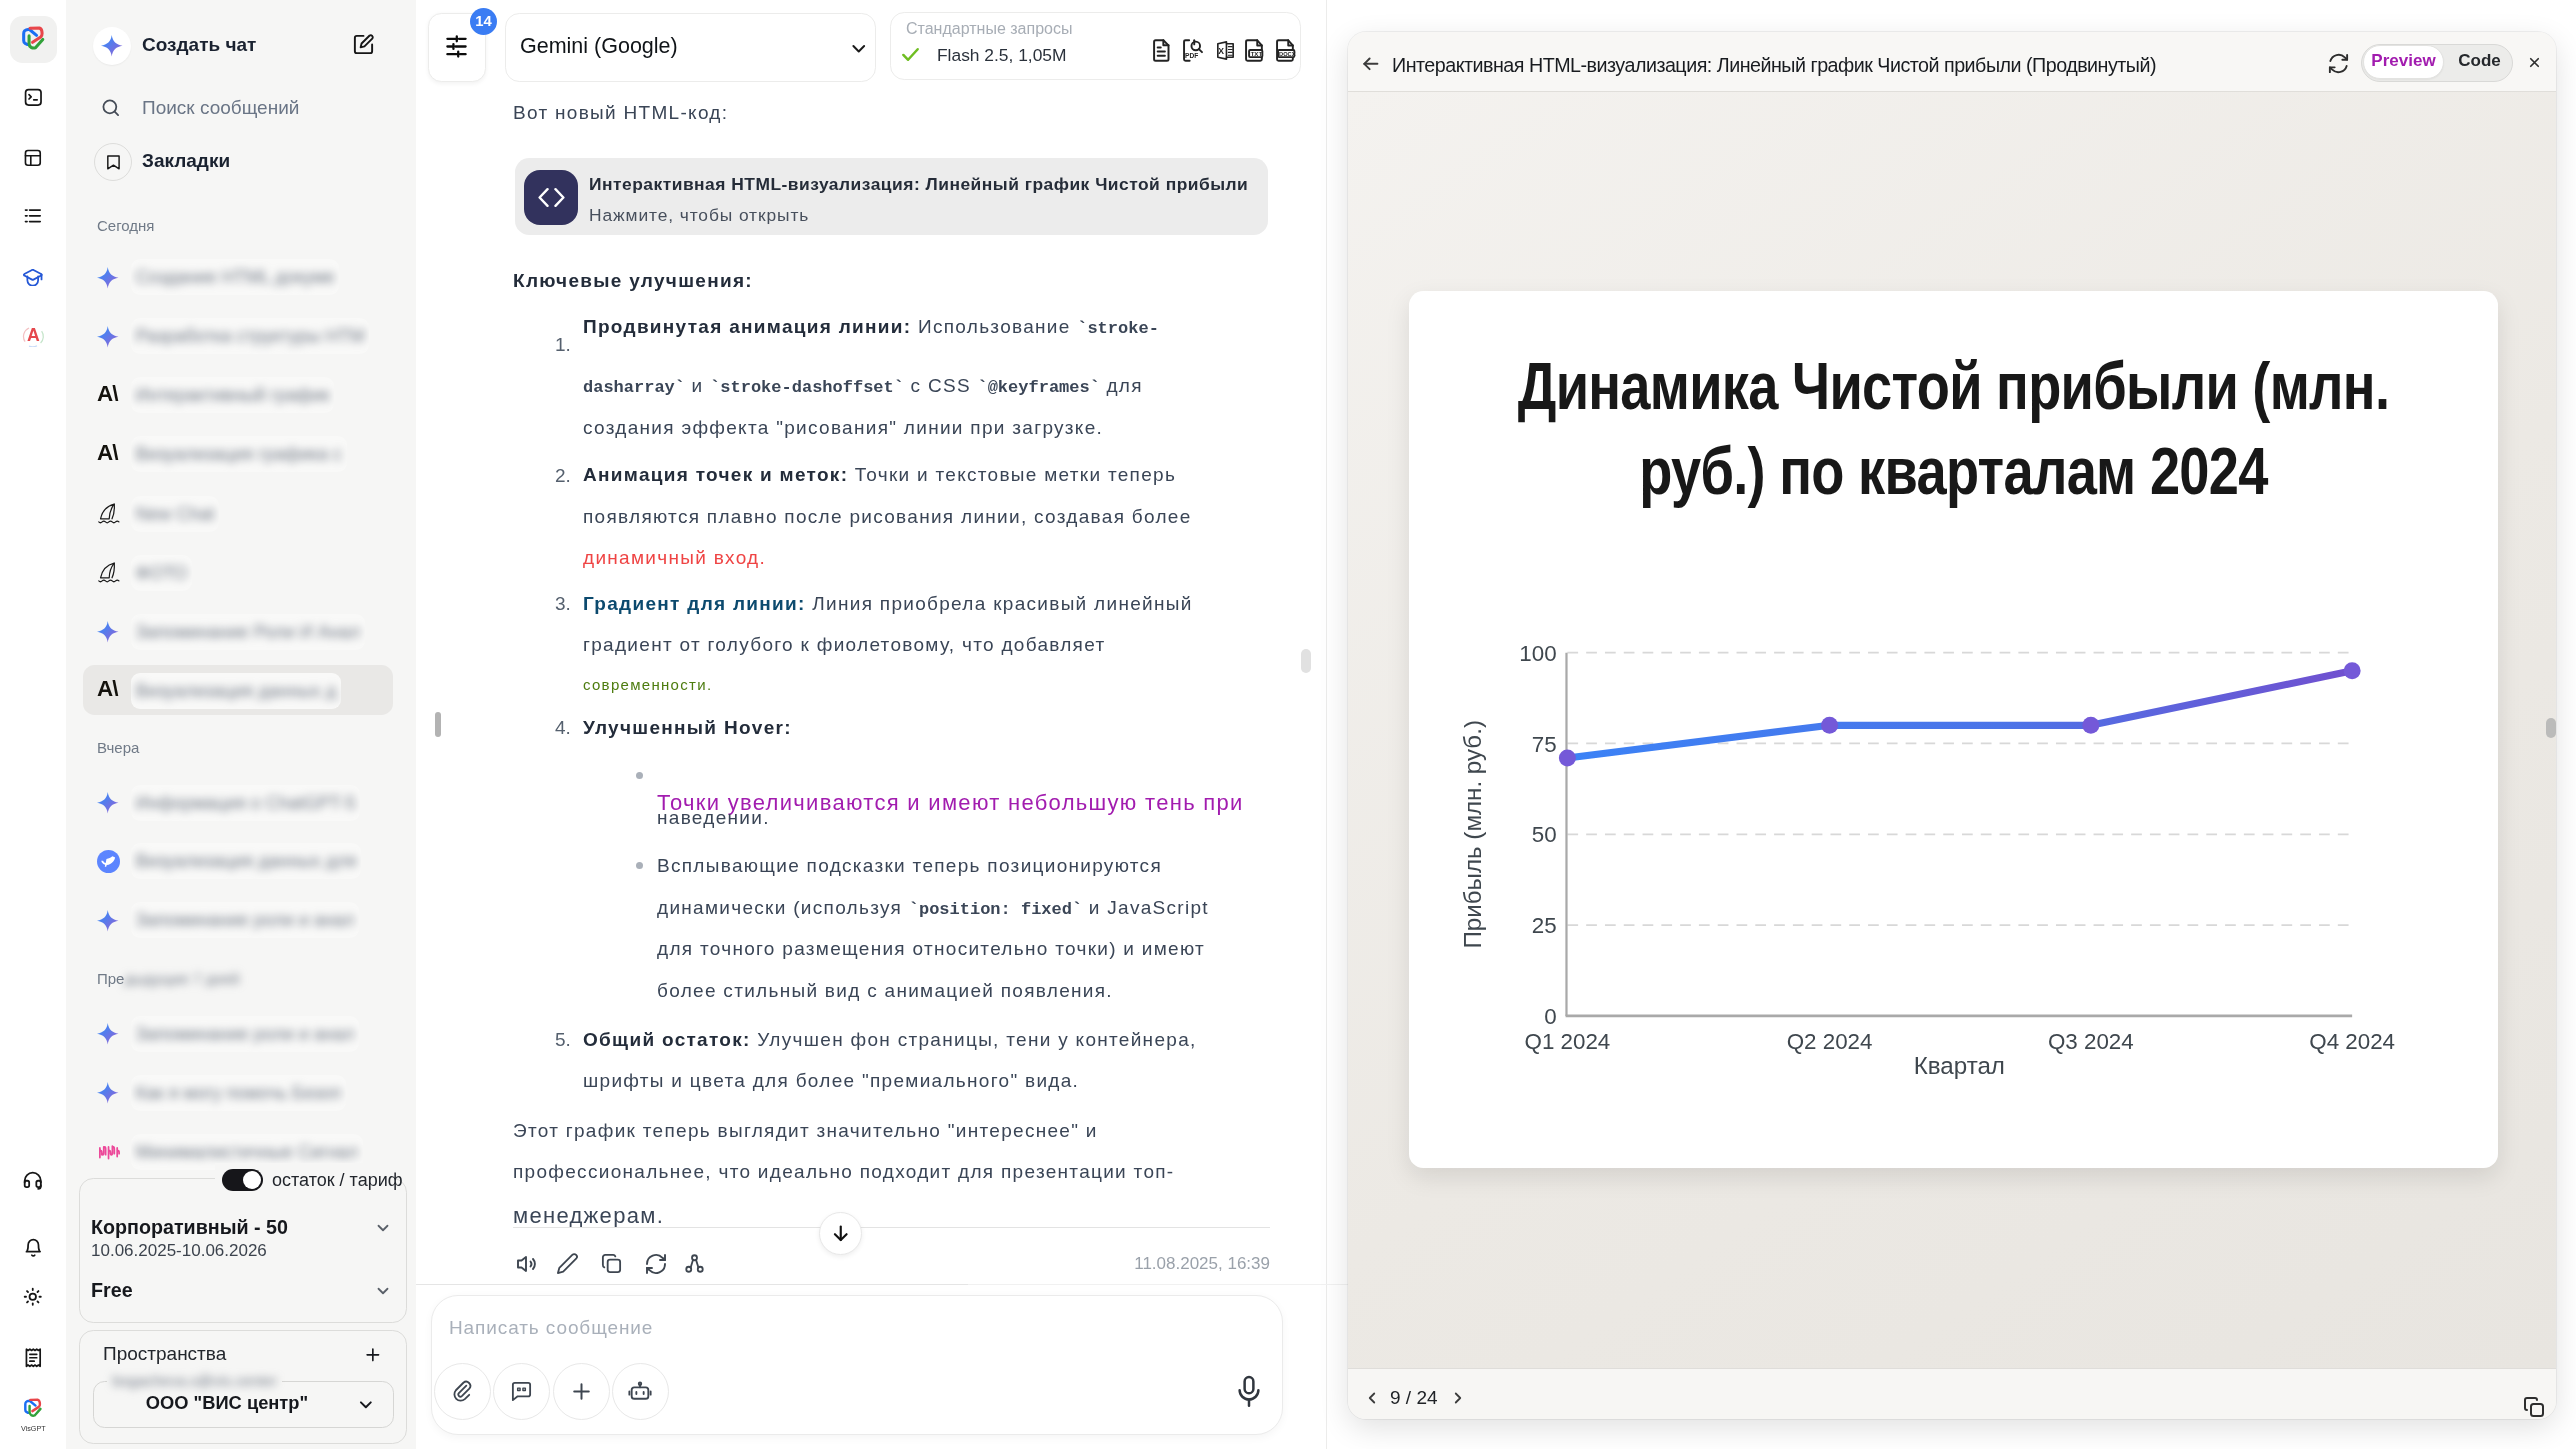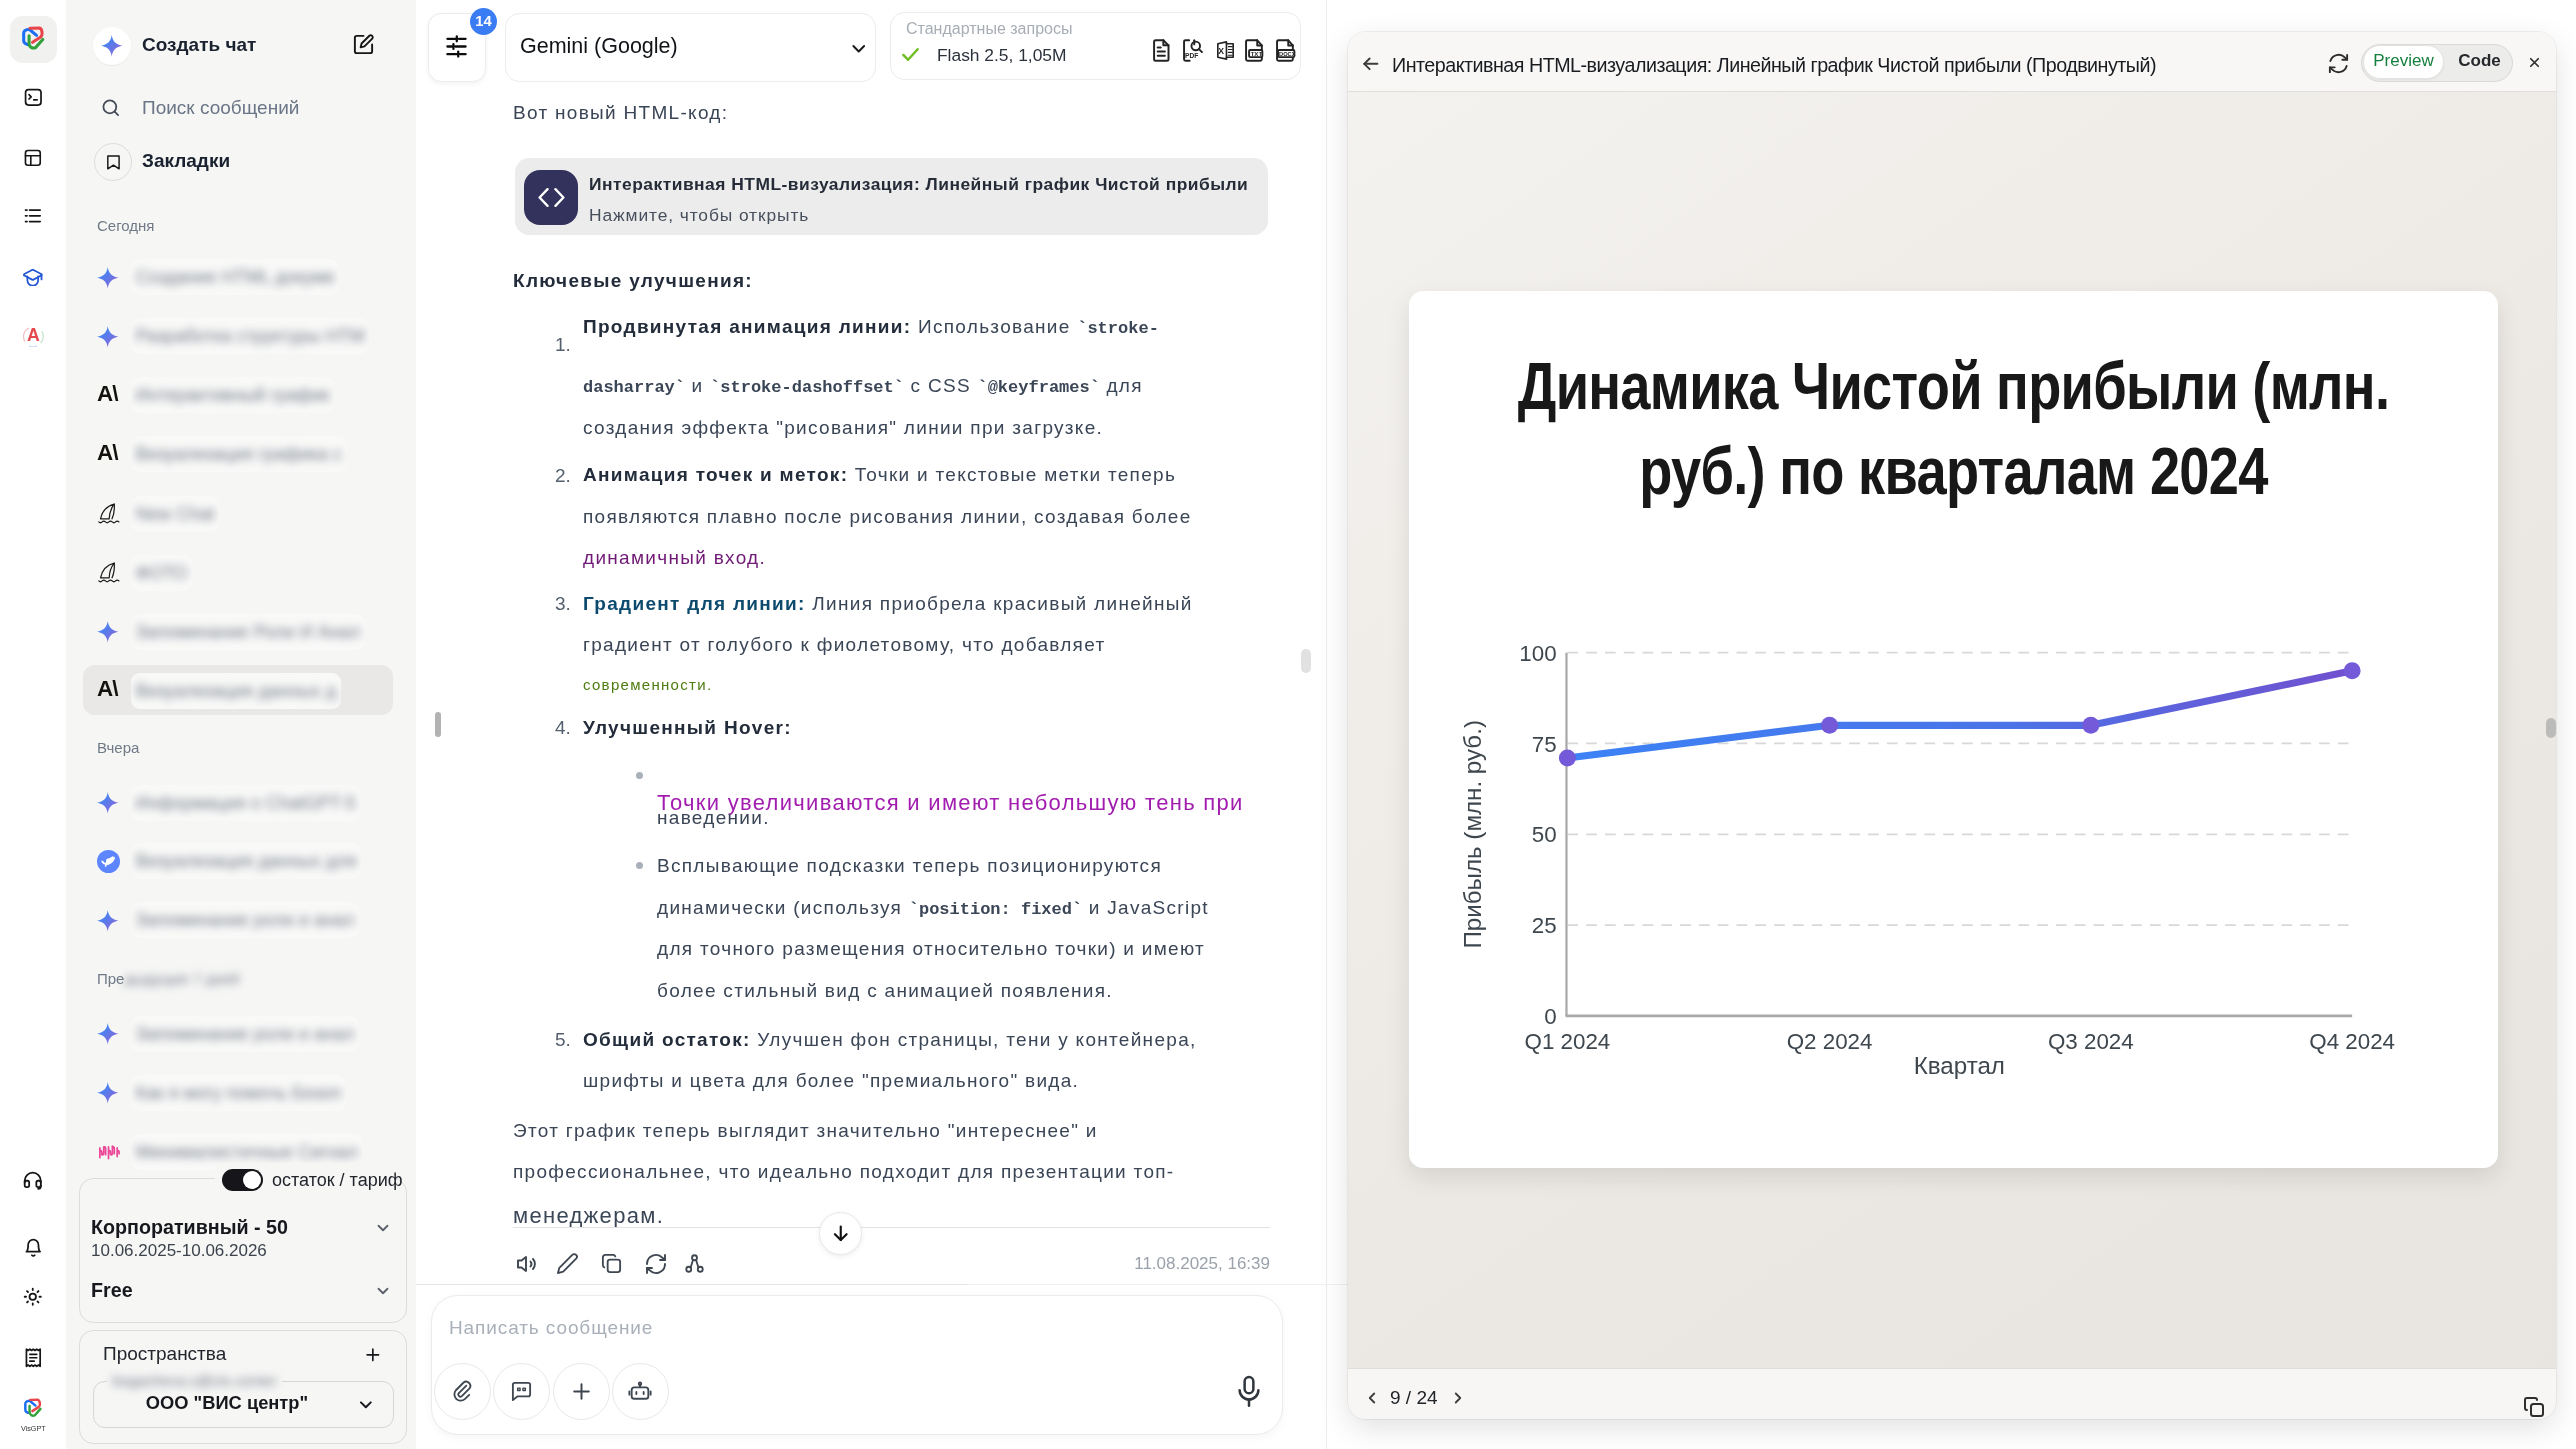--- a/index.html
+++ b/index.html
@@ -375,21 +375,21 @@
 <div class="ab" style="left:589px;top:174px;width:678px;overflow:hidden;font-size:17.4px;font-weight:bold;color:#252c38;white-space:nowrap;letter-spacing:0.5px">Интерактивная HTML-визуализация: Линейный график Чистой прибыли</div>
 <div class="ab" style="left:589px;top:205px;font-size:17.4px;color:#474f5c;letter-spacing:0.9px">Нажмите, чтобы открыть</div>
 <div class="ab" style="left:513px;top:270px;font-size:19px;color:#3a4556;white-space:nowrap;letter-spacing:1.3px"><b style="color:#232c3a">Ключевые улучшения:</b></div>
 <div class="ab" style="left:555px;top:334px;font-size:19px;color:#55606e">1.</div>
 <div class="ab" style="left:583px;top:316px;font-size:19px;color:#3a4556;white-space:nowrap;letter-spacing:1.3px"><b style="color:#232c3a">Продвинутая анимация линии:</b> Использование <span style="font-family:'Liberation Mono',monospace;font-weight:bold;font-size:17px;letter-spacing:0">`stroke-</span></div>
 <div class="ab" style="left:583px;top:375px;font-size:19px;color:#3a4556;white-space:nowrap;letter-spacing:1.3px"><span style="font-family:'Liberation Mono',monospace;font-weight:bold;font-size:17px;letter-spacing:0">dasharray`</span> и <span style="font-family:'Liberation Mono',monospace;font-weight:bold;font-size:17px;letter-spacing:0">`stroke-dashoffset`</span> с CSS <span style="font-family:'Liberation Mono',monospace;font-weight:bold;font-size:17px;letter-spacing:0">`@keyframes`</span> для</div>
 <div class="ab" style="left:583px;top:417px;font-size:19px;color:#3a4556;white-space:nowrap;letter-spacing:1.3px">создания эффекта "рисования" линии при загрузке.</div>
 <div class="ab" style="left:555px;top:465px;font-size:19px;color:#55606e">2.</div>
 <div class="ab" style="left:583px;top:464px;font-size:19px;color:#3a4556;white-space:nowrap;letter-spacing:1.3px"><b style="color:#232c3a">Анимация точек и меток:</b> Точки и текстовые метки теперь</div>
 <div class="ab" style="left:583px;top:506px;font-size:19px;color:#3a4556;white-space:nowrap;letter-spacing:1.3px">появляются плавно после рисования линии, создавая более</div>
-<div class="ab" style="left:583px;top:547px;font-size:19px;color:#701a75;white-space:nowrap;letter-spacing:1.3px">динамичный вход.</div>
+<div class="ab" style="left:583px;top:547px;font-size:19px;color:#ef4444;white-space:nowrap;letter-spacing:1.3px">динамичный вход.</div>
 <div class="ab" style="left:555px;top:593px;font-size:19px;color:#55606e">3.</div>
 <div class="ab" style="left:583px;top:593px;font-size:19px;color:#3a4556;white-space:nowrap;letter-spacing:1.3px"><b style="color:#0c4a6e">Градиент для линии:</b> Линия приобрела красивый линейный</div>
 <div class="ab" style="left:583px;top:634px;font-size:19px;color:#3a4556;white-space:nowrap;letter-spacing:1.3px">градиент от голубого к фиолетовому, что добавляет</div>
 <div class="ab" style="left:583px;top:676px;font-size:15px;color:#4d7c0f;white-space:nowrap;letter-spacing:1.3px">современности.</div>
 <div class="ab" style="left:555px;top:717px;font-size:19px;color:#55606e">4.</div>
 <div class="ab" style="left:583px;top:717px;font-size:19px;color:#3a4556;white-space:nowrap;letter-spacing:1.3px"><b style="color:#232c3a">Улучшенный Hover:</b></div>
 <div class="ab" style="left:636px;top:772px;width:7.2px;height:7.2px;border-radius:50%;background:#aab0b9"></div>
 <div class="ab" style="left:657px;top:790px;font-size:22px;color:#a21caf;white-space:nowrap;letter-spacing:1.3px">Точки увеличиваются и имеют небольшую тень при</div>
 <div class="ab" style="left:657px;top:807px;font-size:19px;color:#3a4556;white-space:nowrap;letter-spacing:1.3px">наведении.</div>
 <div class="ab" style="left:636px;top:862px;width:7.2px;height:7.2px;border-radius:50%;background:#aab0b9"></div>
@@ -474,21 +474,21 @@
     </svg>
 <div class="ab" style="left:44px;top:21.5px;font-size:19.7px;font-weight:500;color:#191c20;letter-spacing:-0.5px">Интерактивная HTML-визуализация: Линейный график Чистой прибыли (Продвинутый)</div>
 <svg class="ab" style="left:979px;top:19.7px" width="23" height="23" viewBox="0 0 24 24" fill="none" stroke="#2e2e2e" stroke-width="2" stroke-linecap="round" stroke-linejoin="round">
       <path d="M3.5 9.5a9 9 0 0 1 15-3.9L21 8"></path>
       <path d="M21 3v5h-5"></path>
       <path d="M20.5 14.5a9 9 0 0 1-15 3.9L3 16"></path>
       <path d="M3 21v-5h5"></path>
     </svg>
 <div class="ab" style="left:1013px;top:11.6px;width:152px;height:38px;background:#ececea;border:1.3px solid #d9d9d7;border-radius:19.7px"></div>
 <div class="ab" style="left:1015px;top:13.4px;width:81px;height:34px;background:#fff;border:0.9px solid #e3e3e1;border-radius:18px;box-shadow:0 0.9px 1.8px rgba(0,0,0,.05)"></div>
-<div class="ab" style="left:1015px;top:19px;width:81px;text-align:center;font-size:17px;font-weight:normal;color:#15803d">Preview</div>
+<div class="ab" style="left:1015px;top:19px;width:81px;text-align:center;font-size:17px;font-weight:bold;color:#a21caf">Preview</div>
 <div class="ab" style="left:1097px;top:19px;width:69px;text-align:center;font-size:17px;font-weight:bold;color:#25282c">Code</div>
 <svg class="ab" style="left:1179px;top:23px" width="15" height="15" viewBox="0 0 24 24" fill="none" stroke="#2e2e2e" stroke-width="2.7" stroke-linecap="round">
       <path d="M18 6 6 18M6 6l12 12"></path>
     </svg>
 <div class="ab" style="left:0;top:60px;width:1208px;height:1276px;background:linear-gradient(145deg,#f4f2ef 0%,#ece9e4 55%,#e8e5e0 100%)"></div>
 <div class="ab" style="left:0;top:1336px;width:1208px;height:51px;background:#f7f6f4;border-top:1.3px solid #dfddda"></div>
 <svg class="ab" style="left:15px;top:1357px" width="18" height="18" viewBox="0 0 24 24" fill="none" stroke="#3c3c3c" stroke-width="2.4" stroke-linecap="round" stroke-linejoin="round">
       <path d="m15 18-6-6 6-6"></path>
     </svg>
 <div class="ab" style="left:42px;top:1355px;font-size:19px;color:#202327">9 / 24</div>

